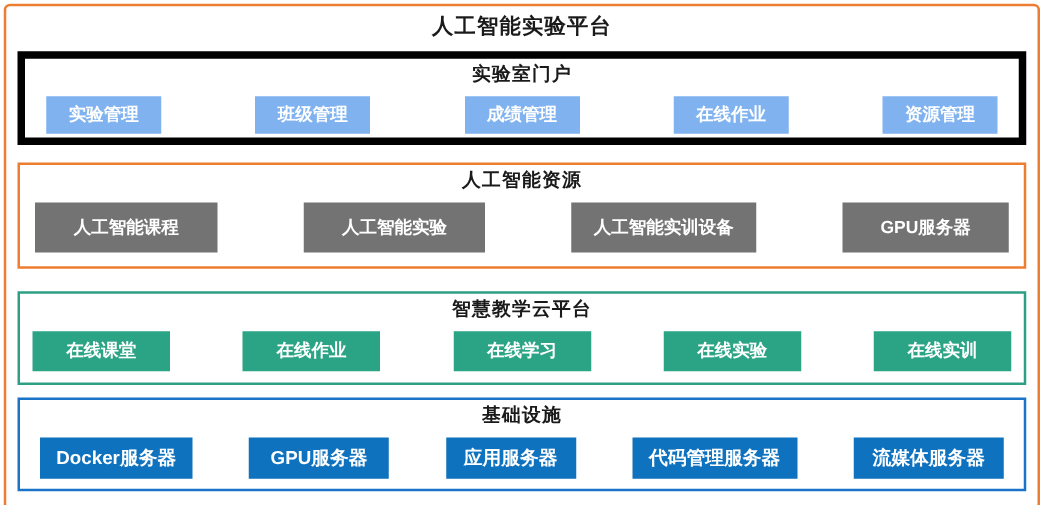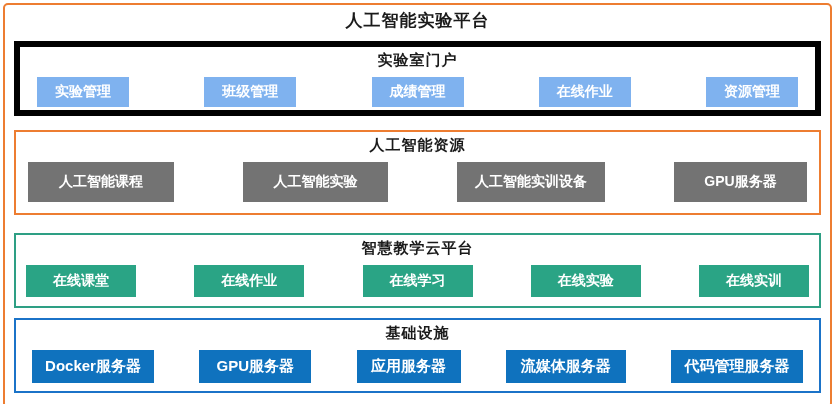--- a/index.html
+++ b/index.html
@@ -125,17 +125,17 @@
       <div class="tile">在线实训</div>
     </div>
   </div>
 
   <div class="section section-infra">
     <div class="section-title">基础设施</div>
     <div class="tile-row">
       <div class="tile" style="width:122px">Docker服务器</div>
       <div class="tile" style="width:112px">GPU服务器</div>
       <div class="tile" style="width:104px">应用服务器</div>
+      <div class="tile" style="width:132px">代码管理服务器</div>
       <div class="tile" style="width:120px">流媒体服务器</div>
-      <div class="tile" style="width:132px">代码管理服务器</div>
     </div>
   </div>
 </div>
 
 </body></html>

